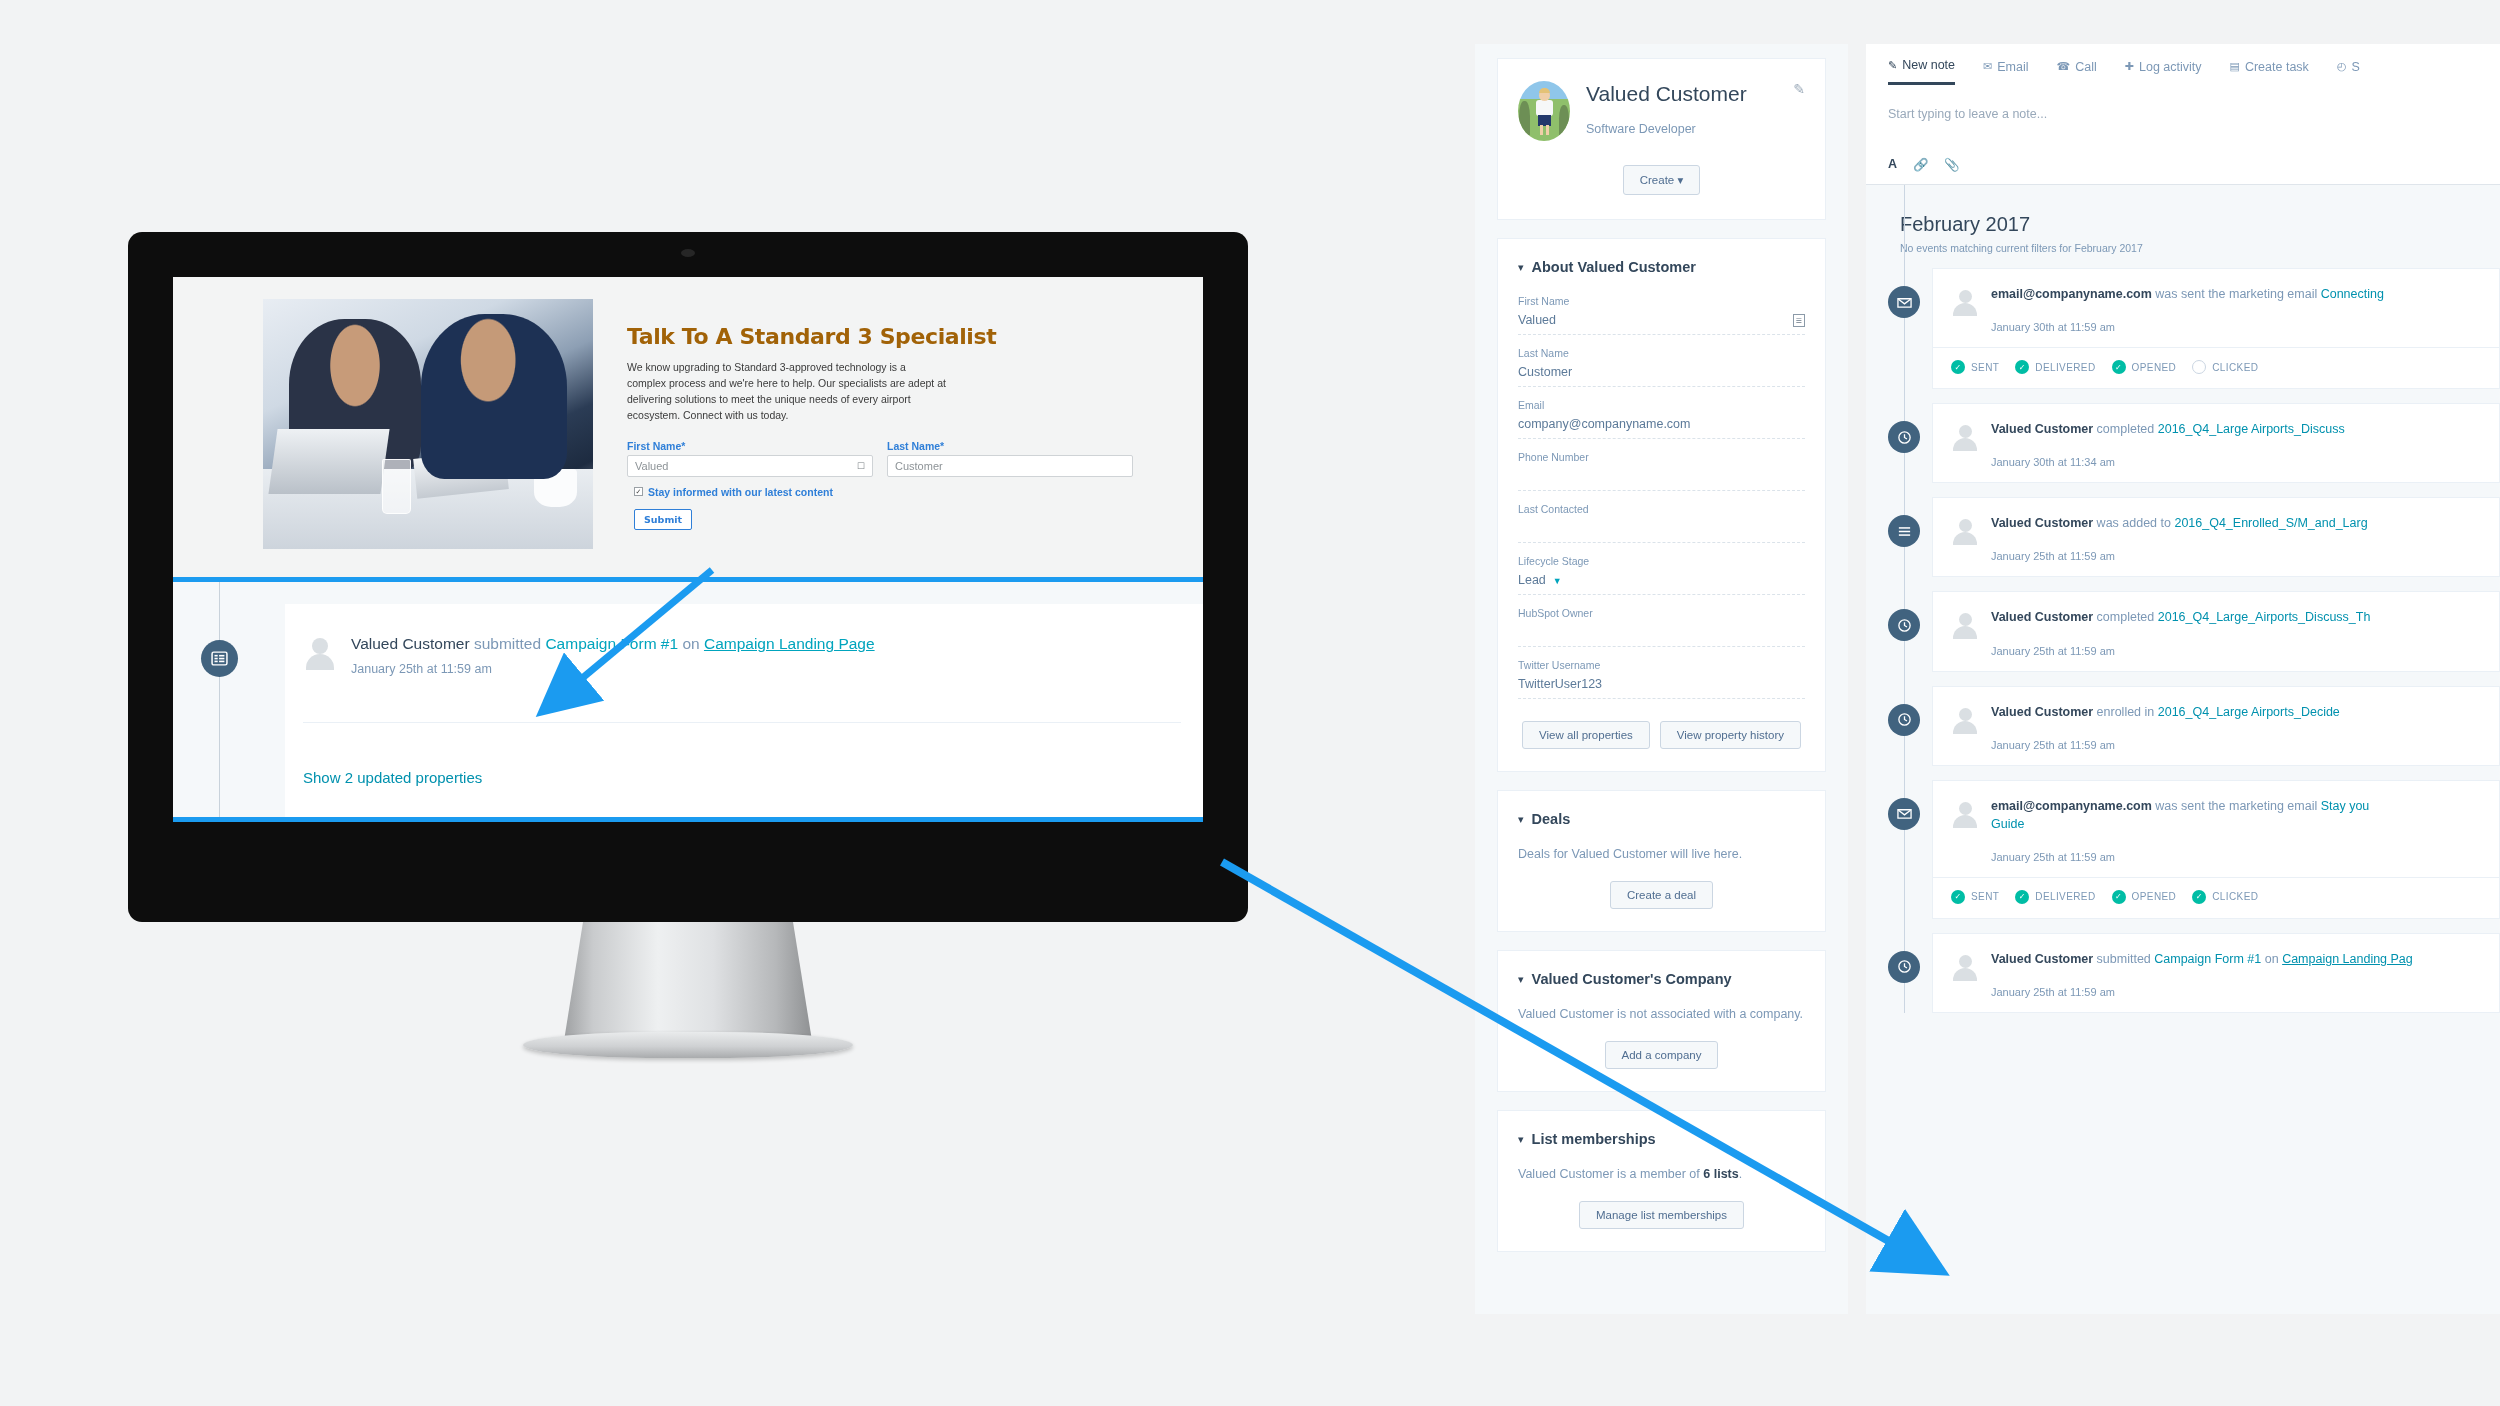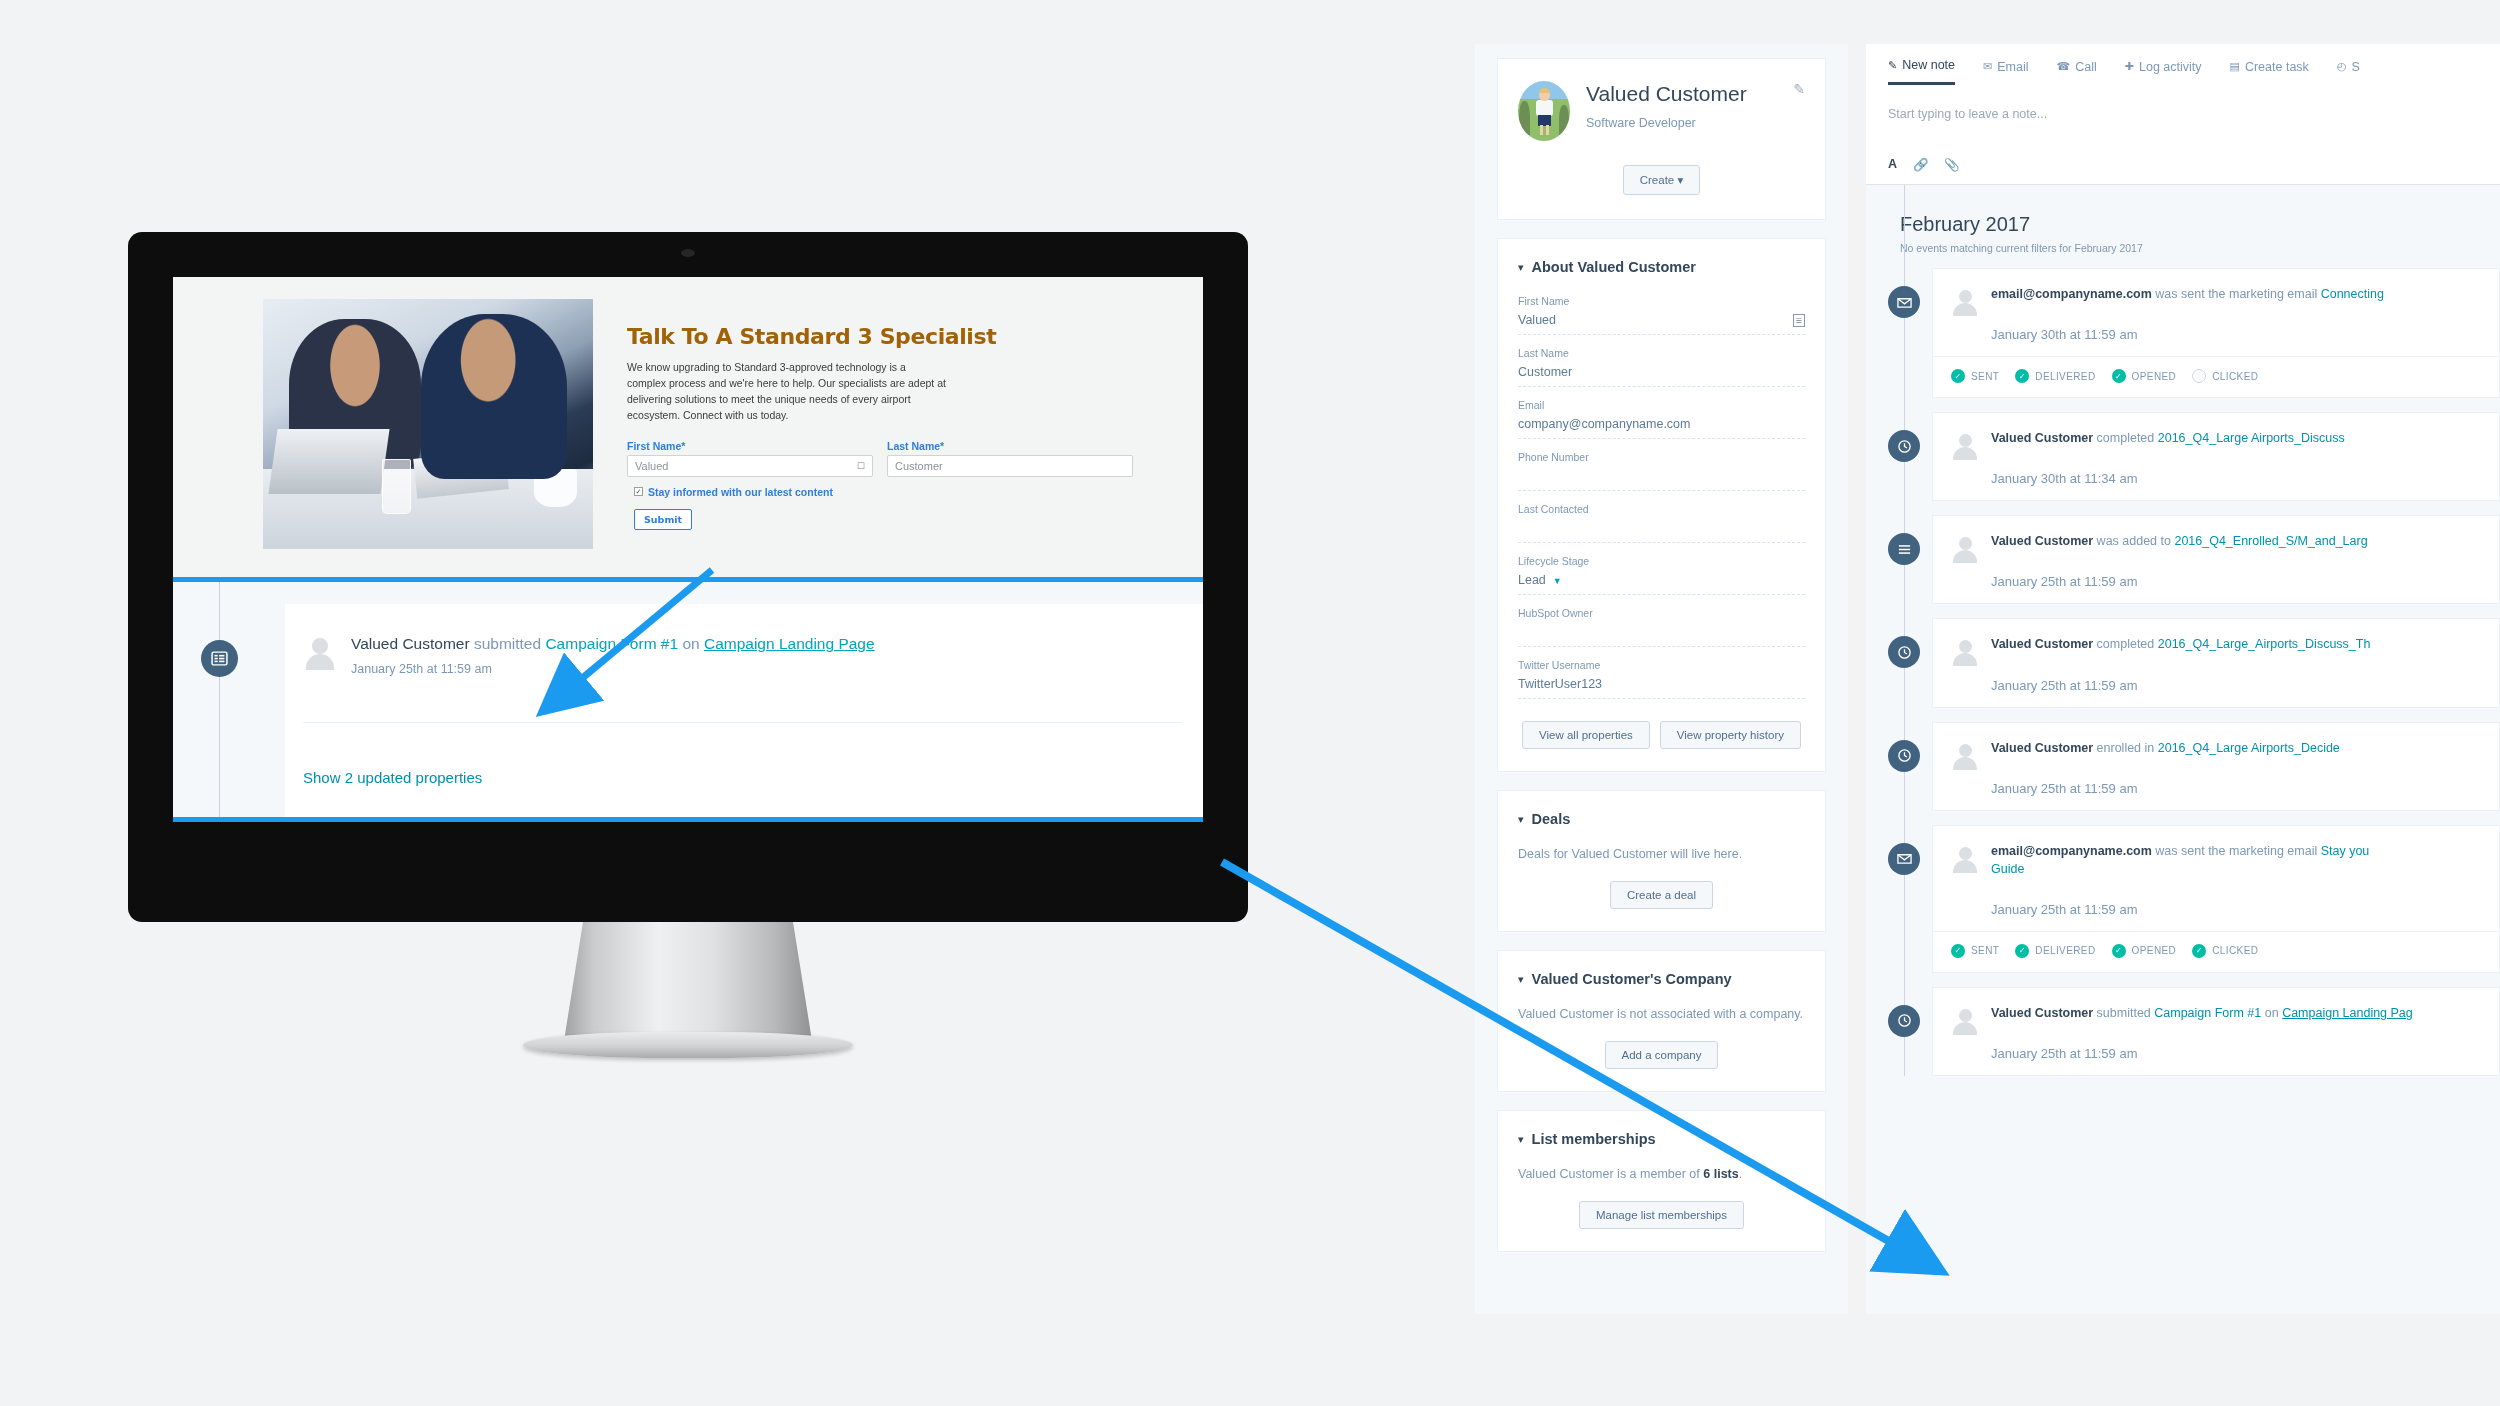--- a/index.html
+++ b/index.html
@@ -156,21 +156,21 @@
   }
   .prof-pic .tree-l { position: absolute; left: 1px; top: 20px; width: 11px; height: 34px; background: #6d8f55; border-radius: 45% 45% 0 0; }
   .prof-pic .tree-r { position: absolute; right: 1px; top: 24px; width: 10px; height: 30px; background: #6d8f55; border-radius: 45% 45% 0 0; }
   .prof-pic .ph-head { position: absolute; left: 21px; top: 9px; width: 11px; height: 11px; border-radius: 50%; background: #f0cfa8; }
   .prof-pic .ph-hair { position: absolute; left: 21px; top: 7px; width: 11px; height: 5px; border-radius: 6px 6px 0 0; background: #e4c276; }
   .prof-pic .ph-shirt { position: absolute; left: 18px; top: 19px; width: 17px; height: 16px; background: #f6f7f8; border-radius: 3px; }
   .prof-pic .ph-short { position: absolute; left: 20px; top: 34px; width: 13px; height: 11px; background: #23386b; }
   .prof-pic .ph-leg1 { position: absolute; left: 22px; top: 44px; width: 3px; height: 10px; background: #f0cfa8; }
   .prof-pic .ph-leg2 { position: absolute; left: 28px; top: 44px; width: 3px; height: 10px; background: #f0cfa8; }
   .prof-name { font-size: 21px; color: #33475b; font-weight: 400; line-height: 1.2; }
-  .prof-title { font-size: 12.5px; color: #7c98b6; margin-top: 10px; }
+  .prof-title { font-size: 12.5px; color: #7c98b6; margin-top: 16px; }
   .prof-pen { margin-left: auto; color: #9aa9b8; font-size: 14px; }
   .prof-actions { display: flex; justify-content: center; margin-top: 24px; }
   .btn-ghost {
     border: 1px solid #cbd6e2; background: #f5f8fa; color: #506e91;
     font-size: 11.5px; padding: 7px 16px; border-radius: 3px;
     font-family: "Liberation Sans", sans-serif; white-space: nowrap;
   }
 
   .sec { padding: 20px 20px 22px; }
   .sec-head { display: flex; align-items: center; gap: 8px; margin-bottom: 20px; }
@@ -211,21 +211,21 @@
   .tl-card { background: #fff; border: 1px solid #eaf0f6; margin-left: 32px; padding: 16px 18px 14px; }
   .tl-row { display: flex; gap: 12px; }
   .tl-av { width: 28px; height: 28px; flex: 0 0 28px; position: relative; margin-top: 2px; }
   .tl-av .h { position: absolute; left: 8px; top: 3px; width: 13px; height: 13px; border-radius: 50%; background: #dadfe3; }
   .tl-av .b { position: absolute; left: 2px; top: 16px; width: 24px; height: 13px; border-radius: 12px 12px 0 0; background: #dadfe3; }
   .tl-txt { font-size: 12.5px; color: #33475b; line-height: 1.45; white-space: nowrap; }
   .tl-txt .muted { color: #7c98b6; }
   .tl-txt .lnk { color: #0091ae; }
   .tl-txt .lnk-u { color: #0091ae; text-decoration: underline; }
   .tl-txt .bold { font-weight: 700; color: #33475b; }
-  .tl-time { font-size: 13px; color: #7c98b6; margin-top: 24px; }
+  .tl-time { font-size: 11px; color: #7c98b6; margin-top: 18px; }
   .tl-sep { height: 1px; background: #eaf0f6; margin: 14px -18px 0; }
   .tl-states { display: flex; gap: 16px; padding: 12px 0 0; }
   .tl-state { display: flex; align-items: center; gap: 6px; font-size: 10px; color: #7c98b6; letter-spacing: .4px; }
   .tl-state .dot-on { width: 14px; height: 14px; border-radius: 50%; background: #00bda5; display: flex; align-items: center; justify-content: center; color:#fff; font-size: 8px; }
   .tl-state .dot-off { width: 14px; height: 14px; border-radius: 50%; border: 1.5px solid #cbd6e2; }
 
   
   .arrows { position: absolute; left: 0; top: 0; width: 2500px; height: 1406px; pointer-events: none; }
 </style>
 </head>

